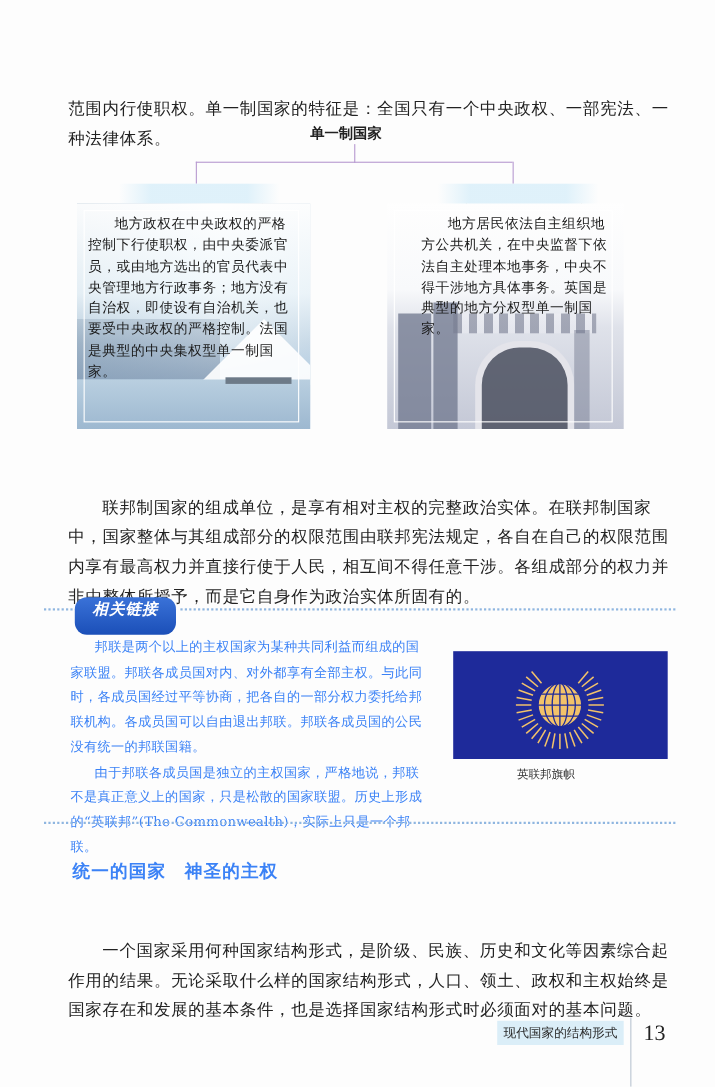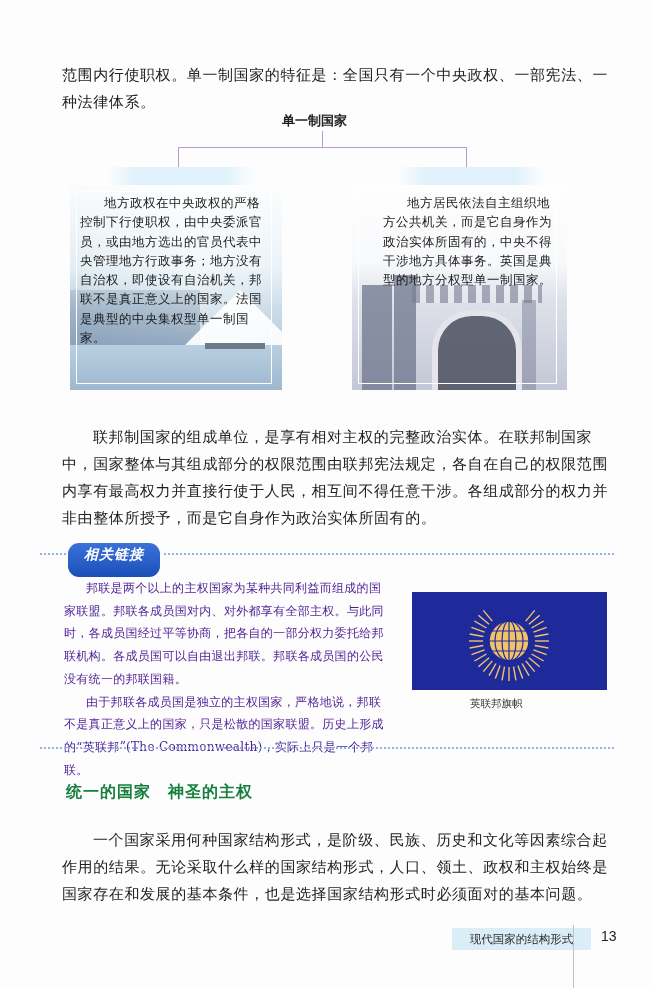--- a/index.html
+++ b/index.html
@@ -1,20 +1,20 @@
 <!DOCTYPE html>
 <html><head>
 <meta charset="utf-8">
 <style>
   html, body { margin: 0; padding: 0; }
   body {
     width: 650px; height: 988px; background: #fdfdfd; position: relative; overflow: hidden;
     font-family: "DejaVu Serif", "Liberation Serif", serif; color: #222;
   }
-  .p { position: absolute; left: 62px; width: 546px; font-size: 15px; line-height: 27px; letter-spacing: 0.6px; }
+  .p { position: absolute; left: 62px; width: 546px; font-size: 15px; line-height: 27px; letter-spacing: 0.6px; margin-top: 24px; }
   .p.indent { text-indent: 31px; }
   #intro { top: 62px; }
   
   .tree-title { position: absolute; left: 282px; top: 112px; font-family: "DejaVu Sans", sans-serif; font-weight: bold; font-size: 13px; color: #222; }
   .tree-line { position: absolute; background: #b79ad0; }
   .branch-label {
     position: absolute; font-size: 13px; color: #333; padding: 16px 8px;
     background: linear-gradient(90deg, rgba(220,240,250,0), rgba(220,240,250,0.9) 20%, rgba(220,240,250,0.9) 80%, rgba(220,240,250,0));
   }
   .imgbox { position: absolute; overflow: hidden; }
@@ -41,31 +41,31 @@
   #text-right { left: 383px; top: 193px; width: 175px; }
   
   #federal { top: 424px; }
   
   .dotted { position: absolute; height: 0; border-top: 2px dotted #8fb6e0; }
   .link-badge {
     position: absolute; left: 68px; top: 543px; width: 92px; height: 34px; border-radius: 11px;
     background: linear-gradient(180deg, #3a72d8, #1b4fb8); color: #fff; font-family: "DejaVu Sans", sans-serif;
     font-style: italic; font-weight: bold; font-size: 14px; line-height: 22px; text-align: center; letter-spacing: 1px;
   }
-  #link-text { position: absolute; left: 64px; top: 577px; width: 326px; font-size: 12px; line-height: 22.7px; color: #4c1d95; letter-spacing: 0.3px; }
+  #link-text { position: absolute; left: 64px; top: 577px; width: 326px; font-size: 12px; line-height: 22.7px; color: #3b82f6; letter-spacing: 0.3px; }
   #link-text div.ind { text-indent: 22px; }
   .flag { position: absolute; left: 412px; top: 592px; width: 195px; height: 98px; background: #1e2a9a; }
   .flag-caption { position: absolute; left: 470px; top: 697px; font-family: "DejaVu Sans", sans-serif; font-size: 10.5px; color: #333; }
   
-  .section-title { position: absolute; left: 66px; top: 782px; font-family: Liberation Serif, serif; font-weight: bold; font-size: 16px; color: #15803d; letter-spacing: 1px; word-spacing: 10px; }
+  .section-title { position: absolute; left: 66px; top: 782px; font-family: Liberation Serif, serif; font-weight: bold; font-size: 16px; color: #3b82f6; letter-spacing: 1px; word-spacing: 10px; }
   #unity { top: 827px; }
   
-  .footer-label { position: absolute; left: 452px; top: 928px; width: 139px; height: 22px; background: #dbeef8; font-family: "DejaVu Sans", sans-serif; font-size: 11.5px; line-height: 22px; text-align: center; color: #2a2a2a; }
+  .footer-label { position: absolute; left: 452px; top: 928px; width: 115px; height: 22px; background: #dbeef8; font-family: "DejaVu Sans", sans-serif; font-size: 11.5px; line-height: 22px; text-align: center; color: #2a2a2a; }
   .footer-rule { position: absolute; left: 573px; top: 925px; width: 1px; height: 63px; background: #b8c4d0; }
-  .page-number { position: absolute; left: 585px; top: 928px; font-family: Liberation Sans, sans-serif; font-size: 14px; color: #222; margin-left: 16px; }
+  .page-number { position: absolute; left: 585px; top: 928px; font-family: Liberation Serif, serif; font-size: 20px; color: #222; }
 </style>
 </head>
 <body>
 
 <div class="p" id="intro">范围内行使职权。单一制国家的特征是：全国只有一个中央政权、一部宪法、一种法律体系。</div>
 
 <div>
   <div class="tree-title">单一制国家</div>
   <div class="tree-line" style="left:322px;top:131px;width:1px;height:17px;"></div>
   <div class="tree-line" style="left:178px;top:147px;width:288px;height:1px;"></div>
@@ -75,31 +75,31 @@
   <div class="branch-label" style="left:108px;top:167px;">中央集权型单一制国家</div>
   <div class="branch-label" style="left:398px;top:167px;">地方分权型单一制国家</div>
 
   <div class="imgbox" id="img-left">
     <div class="building"></div>
     <div class="pyramid"></div>
     <div class="water"></div>
     <div class="boat"></div>
     <div class="frame"></div>
   </div>
-  <div class="box-text" id="text-left">地方政权在中央政权的严格控制下行使职权，由中央委派官员，或由地方选出的官员代表中央管理地方行政事务；地方没有自治权，即使设有自治机关，邦联不是真正意义上的国家。法国是典型的中央集权型单一制国家。</div>
+  <div class="box-text" id="text-left">地方政权在中央政权的严格控制下行使职权，由中央委派官员，或由地方选出的官员代表中央管理地方行政事务；地方没有自治权，即使设有自治机关，也要受中央政权的严格控制。法国是典型的中央集权型单一制国家。</div>
 
   <div class="imgbox" id="img-right">
     <div class="tower" style="left:10px;top:100px;width:30px;height:105px;"></div>
     <div class="tower" style="left:42px;top:90px;width:22px;height:115px;"></div>
     <div class="arcades"></div>
     <div class="arch"></div>
     <div class="tower" style="left:170px;top:115px;width:14px;height:90px;opacity:0.6;"></div>
     <div class="frame"></div>
   </div>
-  <div class="box-text" id="text-right">地方居民依法自主组织地方公共机关，而是它自身作为政治实体所固有的，中央不得干涉地方具体事务。英国是典型的地方分权型单一制国家。</div>
+  <div class="box-text" id="text-right">地方居民依法自主组织地方公共机关，在中央监督下依法自主处理本地事务，中央不得干涉地方具体事务。英国是典型的地方分权型单一制国家。</div>
 </div>
 
 <div class="p indent" id="federal">联邦制国家的组成单位，是享有相对主权的完整政治实体。在联邦制国家中，国家整体与其组成部分的权限范围由联邦宪法规定，各自在自己的权限范围内享有最高权力并直接行使于人民，相互间不得任意干涉。各组成部分的权力并非由整体所授予，而是它自身作为政治实体所固有的。</div>
 
 <div>
   <div class="dotted" style="left:40px;top:553px;width:26px;"></div>
   <div class="link-badge">相关链接</div>
   <div class="dotted" style="left:164px;top:553px;width:450px;"></div>
 
   <div id="link-text">

